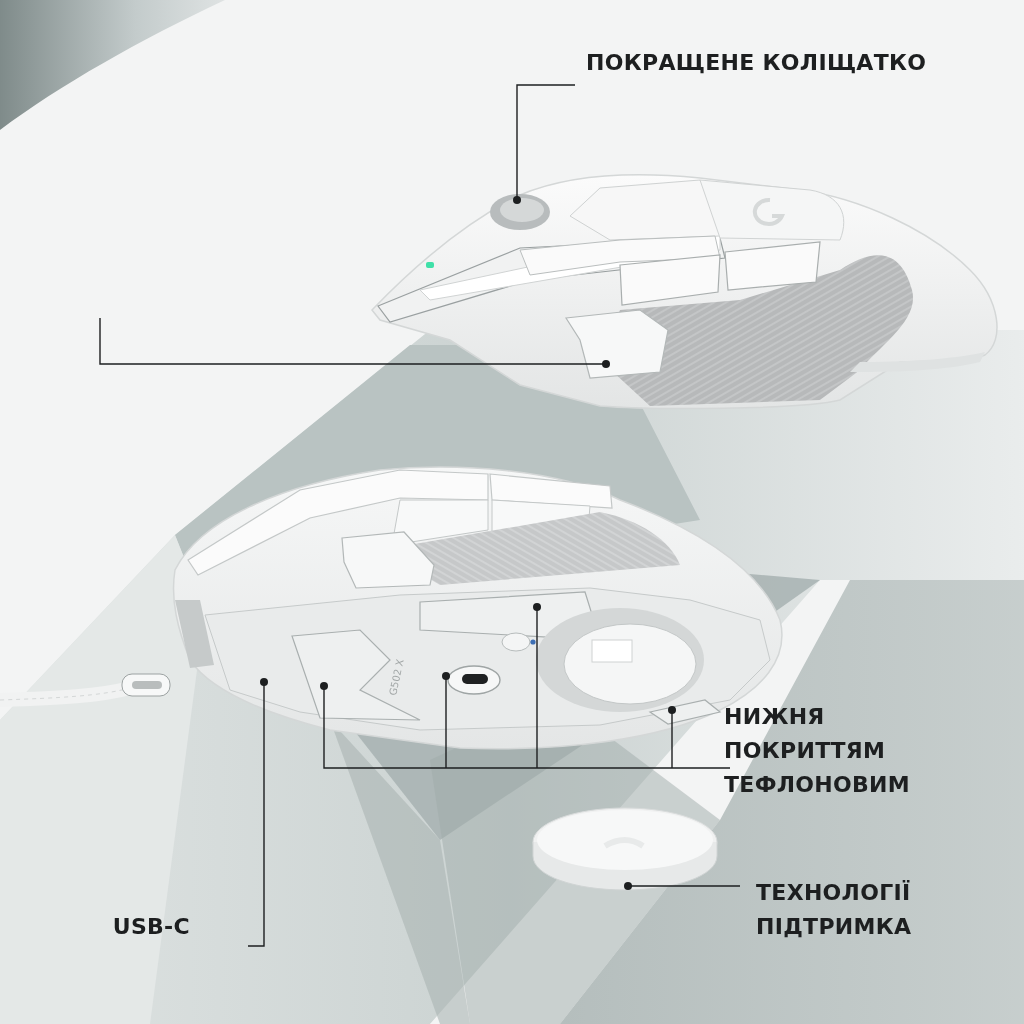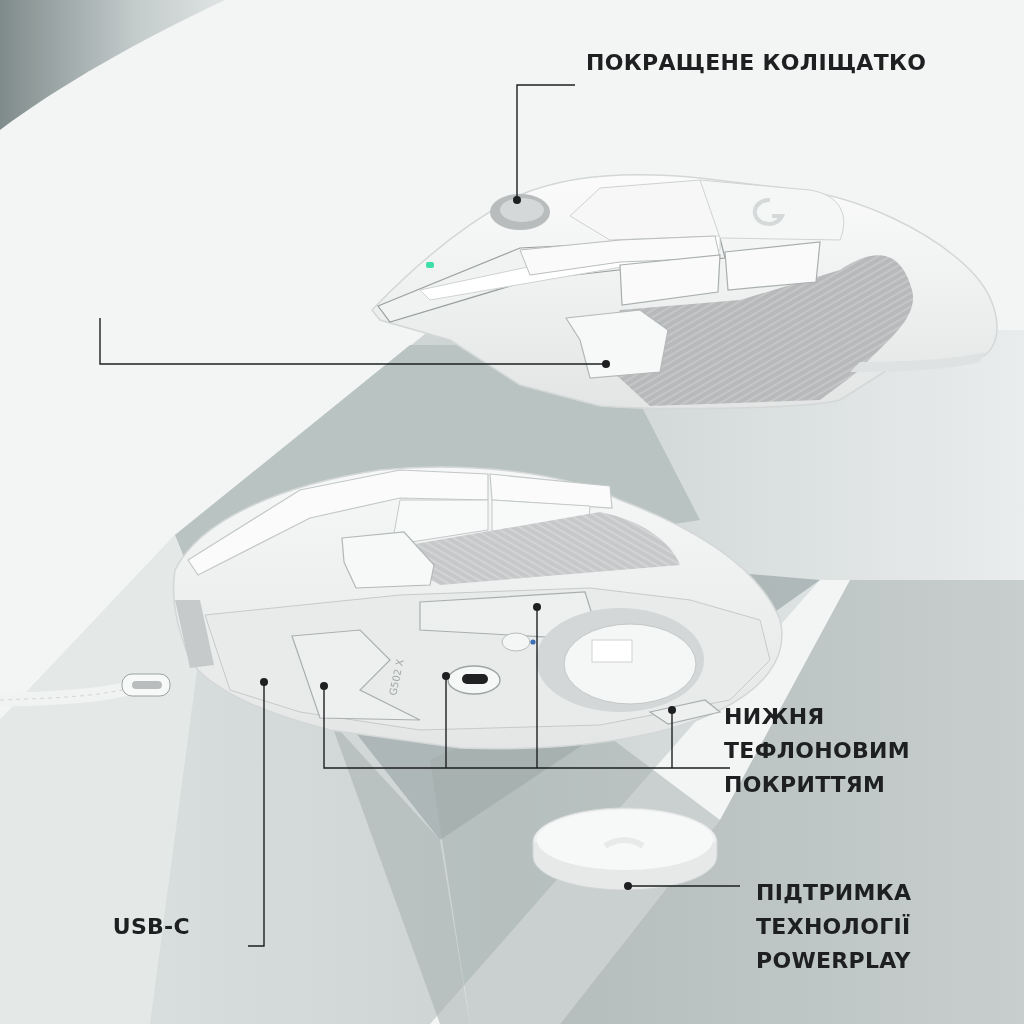--- a/index.html
+++ b/index.html
@@ -180,27 +180,26 @@
     </g>
   </svg>
 
   <div class="label lbl-scroll">
     <span>ПОКРАЩЕНЕ КОЛІЩАТКО</span>
   </div>
 
 
   <div class="label lbl-feet">
     <span>НИЖНЯ</span>
+    <span>ПОКРИТТЯМ</span>
     <span>ТЕФЛОНОВИМ</span>
-    <span>ПОКРИТТЯМ</span>
   </div>
 
   <div class="label lbl-power">
+    <span>ТЕХНОЛОГІЇ</span>
     <span>ПІДТРИМКА</span>
-    <span>ТЕХНОЛОГІЇ</span>
-    <span>POWERPLAY</span>
   </div>
 
   <div class="label lbl-usb">
     <span>USB-C</span>
   </div>
 
 </div>
 
 </body></html>

